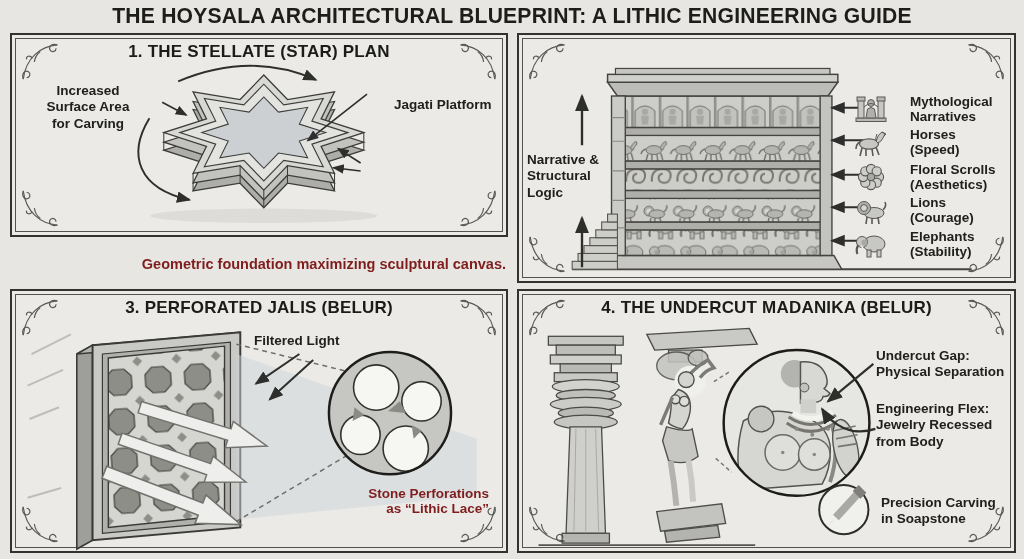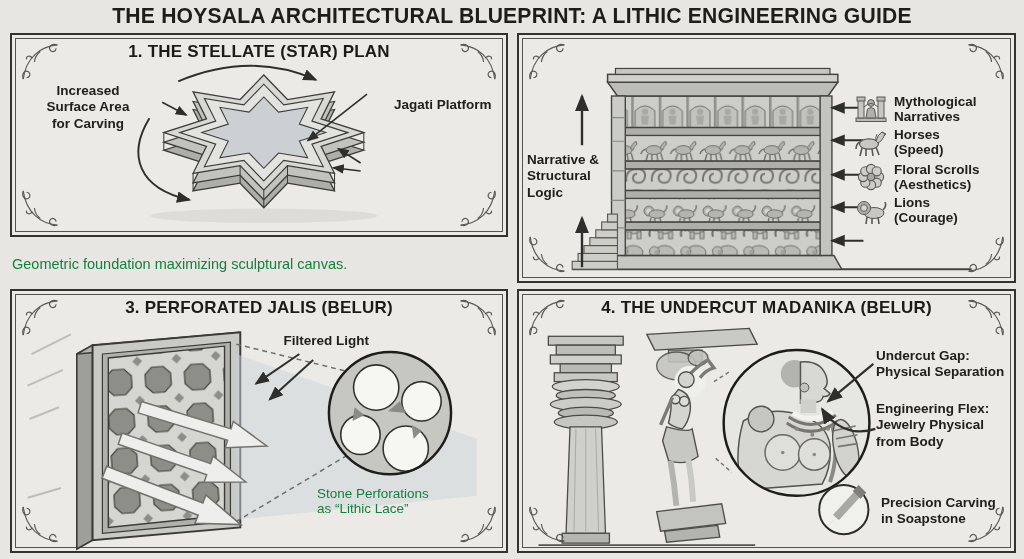--- a/index.html
+++ b/index.html
@@ -12,38 +12,38 @@
   .panel::after{content:"";position:absolute;inset:3px;border:1.5px solid #55534f;pointer-events:none}
   .p1{left:10px;top:33px;width:498px;height:204px}
   .p2{left:517px;top:33px;width:499px;height:250px}
   .p3{left:10px;top:289px;width:498px;height:264px}
   .p4{left:517px;top:289px;width:499px;height:264px}
   .hd{position:absolute;top:7px;left:0;width:100%;text-align:center;font-size:17px;
       font-weight:700;color:#1b1b19;letter-spacing:.2px;z-index:4}
   .art{position:absolute;left:0;top:0;width:100%;height:100%;z-index:1}
   .lbl{position:absolute;font-weight:700;font-size:13.5px;line-height:1.22;color:#20201e;
        white-space:pre-line;z-index:5}
-  .cap{position:absolute;font-weight:400;font-size:14.5px;color:#15803d;text-align:left;
+  .cap{position:absolute;font-weight:700;font-size:14.5px;color:#7f1d1d;text-align:right;
        white-space:pre-line;z-index:5}
   .corner{position:absolute;width:42px;height:42px;opacity:.9;z-index:3}
   .c-tl{top:6px;left:6px}.c-tr{top:6px;right:6px;transform:scaleX(-1)}
   .c-bl{bottom:6px;left:6px;transform:scaleY(-1)}.c-br{bottom:6px;right:6px;transform:scale(-1,-1)}
   
   .l-surface{left:18px;top:48px;width:116px;text-align:center}
   .l-jagati{left:382px;top:62px;width:112px}
   .l-walls{left:378px;top:148px;width:114px}
   .cap1{left:0;top:221px;width:100%}
   
   .l-axis{left:8px;top:117px;width:112px;text-align:left}
-  .frow{position:absolute;left:334px;width:158px;height:34px;display:flex;align-items:center;gap:5px;z-index:5}
+  .frow{position:absolute;left:334px;width:158px;height:34px;display:flex;align-items:center;gap:21px;z-index:5}
   .frow .ic{flex:0 0 36px;display:flex;justify-content:center}
   .frow .tx{font-weight:700;font-size:13.5px;line-height:1.12;color:#20201e;white-space:pre-line}
   .r1{top:57px}.r2{top:90px}.r3{top:125px}.r4{top:158px}.r5{top:192px}
   
-  .l-light{left:253px;top:42px;width:104px;text-align:right}
+  .l-light{left:242px;top:42px;width:104px;text-align:left}
   .cap3{left:305px;top:195px;width:172px;font-size:13.5px}
   
   .l-gap{left:357px;top:57px;width:138px}
   .l-flex{left:357px;top:110px;width:138px}
   .l-carve{left:362px;top:204px;width:132px;font-size:13.5px}
 </style>
 </head>
 <body>
 
 <svg width="0" height="0" style="position:absolute">
@@ -287,20 +287,35 @@
           <ellipse cx="20" cy="18" rx="10" ry="5.5" fill="#c7c7c3" stroke="#5a5854"></ellipse>
           <circle cx="10" cy="13" r="6.5" fill="#afafab" stroke="#5a5854"></circle>
           <circle cx="10" cy="13" r="3.4" fill="#d6d6d2" stroke="#5a5854"></circle>
           <path d="M29,15 q4,-4 2,-8" fill="none" stroke="#5a5854" stroke-width="1.6"></path>
           <path d="M13,22 l-1,7 M18,23 v6 M24,22 l1,7" stroke="#5a5854" stroke-width="1.6" fill="none"></path>
         </svg>
       </span>
       <span class="tx">Lions
 (Courage)</span>
     </div>
+    <div class="frow r5">
+      <span class="ic">
+        <svg width="34" height="30" viewBox="0 0 34 30">
+          <ellipse cx="20" cy="15" rx="11" ry="8" fill="#c7c7c3" stroke="#5a5854"></ellipse>
+          <circle cx="8" cy="13" r="5.5" fill="#c7c7c3" stroke="#5a5854"></circle>
+          <path d="M4.5,16 q-3,4 -1,9" fill="none" stroke="#5a5854" stroke-width="2.2"></path>
+          <circle cx="10.5" cy="13.5" r="3" fill="#a8a8a4"></circle>
+          <rect x="13" y="21" width="4" height="7" fill="#c7c7c3" stroke="#5a5854"></rect>
+          <rect x="23" y="21" width="4" height="7" fill="#c7c7c3" stroke="#5a5854"></rect>
+          <path d="M7,17 l2,2" stroke="#f5f5f2" stroke-width="1.4"></path>
+        </svg>
+      </span>
+      <span class="tx">Elephants
+(Stability)</span>
+    </div>
   </section>
 
   <section class="panel p3">
     <svg class="corner c-tl">
         <use href="#flo"></use>
       </svg>
     <svg class="corner c-tr">
         <use href="#flo"></use>
       </svg>
     <svg class="corner c-bl">
@@ -492,19 +507,19 @@
         <circle cx="328" cy="222" r="25" fill="#f0f0ed" stroke="#2c2c2a" stroke-width="2"></circle>
         <line x1="342" y1="206" x2="320" y2="230" stroke="#a8a8a4" stroke-width="8"></line>
         <line x1="347" y1="201" x2="341" y2="207" stroke="#807e7a" stroke-width="11"></line>
         <path d="M320,230 L308,242 L316,234 Z" fill="#4a4a46"></path>
       </g>
     </svg>
 
     <div class="lbl l-gap">Undercut Gap:
 Physical Separation</div>
     <div class="lbl l-flex">Engineering Flex:
-Jewelry Physical
+Jewelry Recessed
 from Body</div>
     <div class="lbl l-carve">Precision Carving
 in Soapstone</div>
   </section>
 
 </div>
 
 </body></html>

